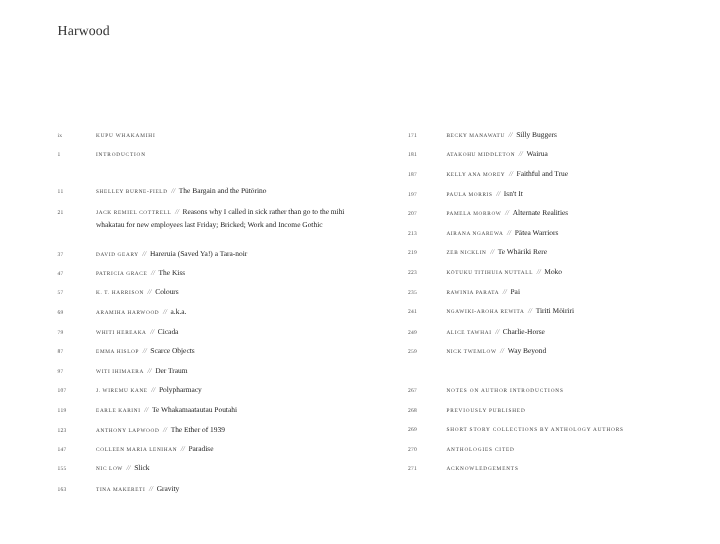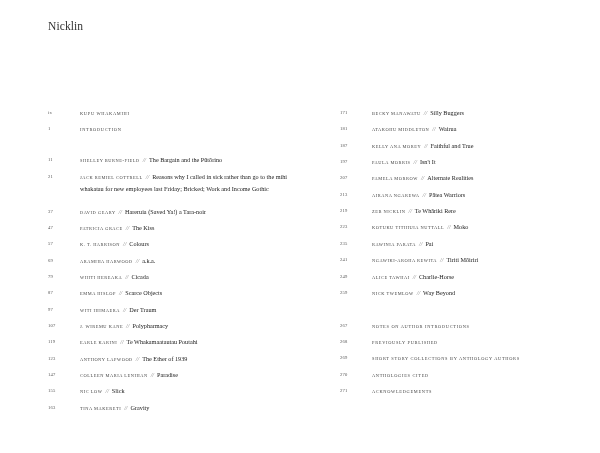--- a/index.html
+++ b/index.html
@@ -45,21 +45,21 @@
     }
     .entry .work { color: #222; font-size: 6.2px; }
     .entry.section .author { letter-spacing: 0.7px; }
     .col-left { left: 48px; width: 270px; }
     .col-right { left: 340px; width: 240px; }
     .multiline .body { width: 230px; }
   </style>
 </head>
 <body>
 
-<div class="title">Nicklin</div>
+<div class="title">Harwood</div>
 
 <div id="left-col">
     <div class="entry col-left section" style="top: 108px;">
       <span class="page">ix</span>
       <span class="body"><span class="author">Kupu Whakamihi</span></span>
     </div>
     <div class="entry col-left section" style="top: 124px;">
       <span class="page">1</span>
       <span class="body"><span class="author">Introduction</span></span>
     </div>

